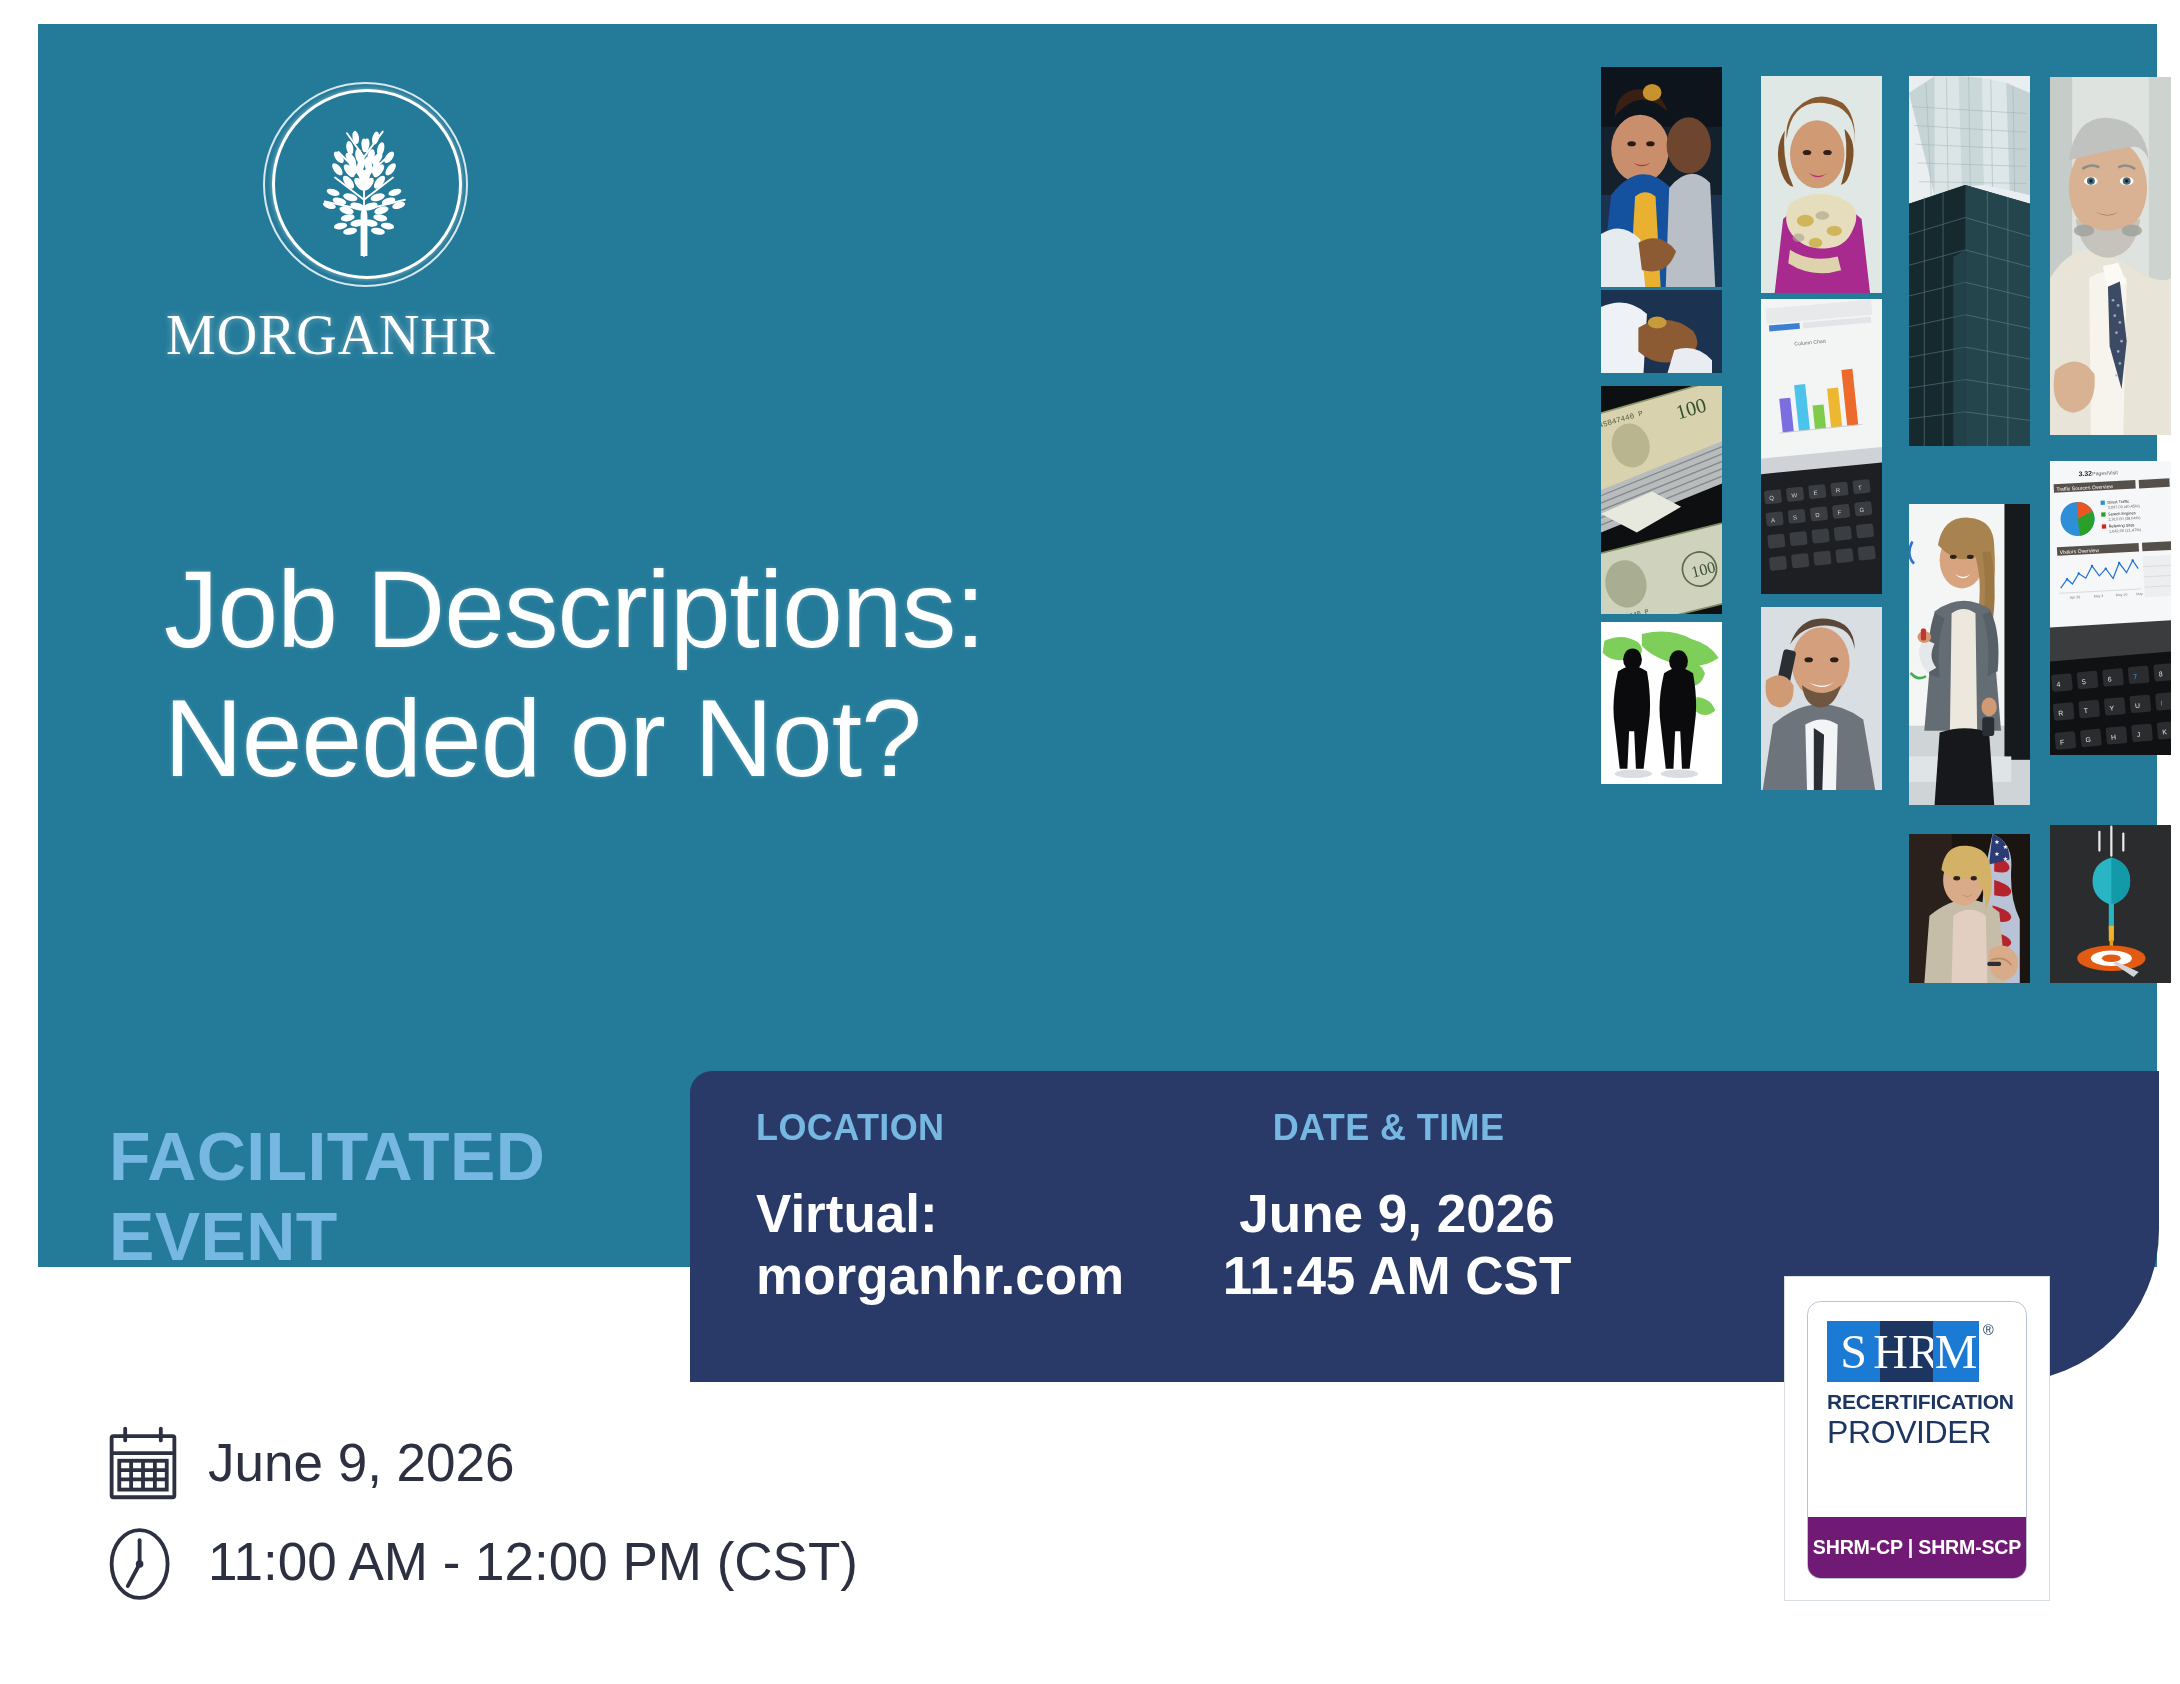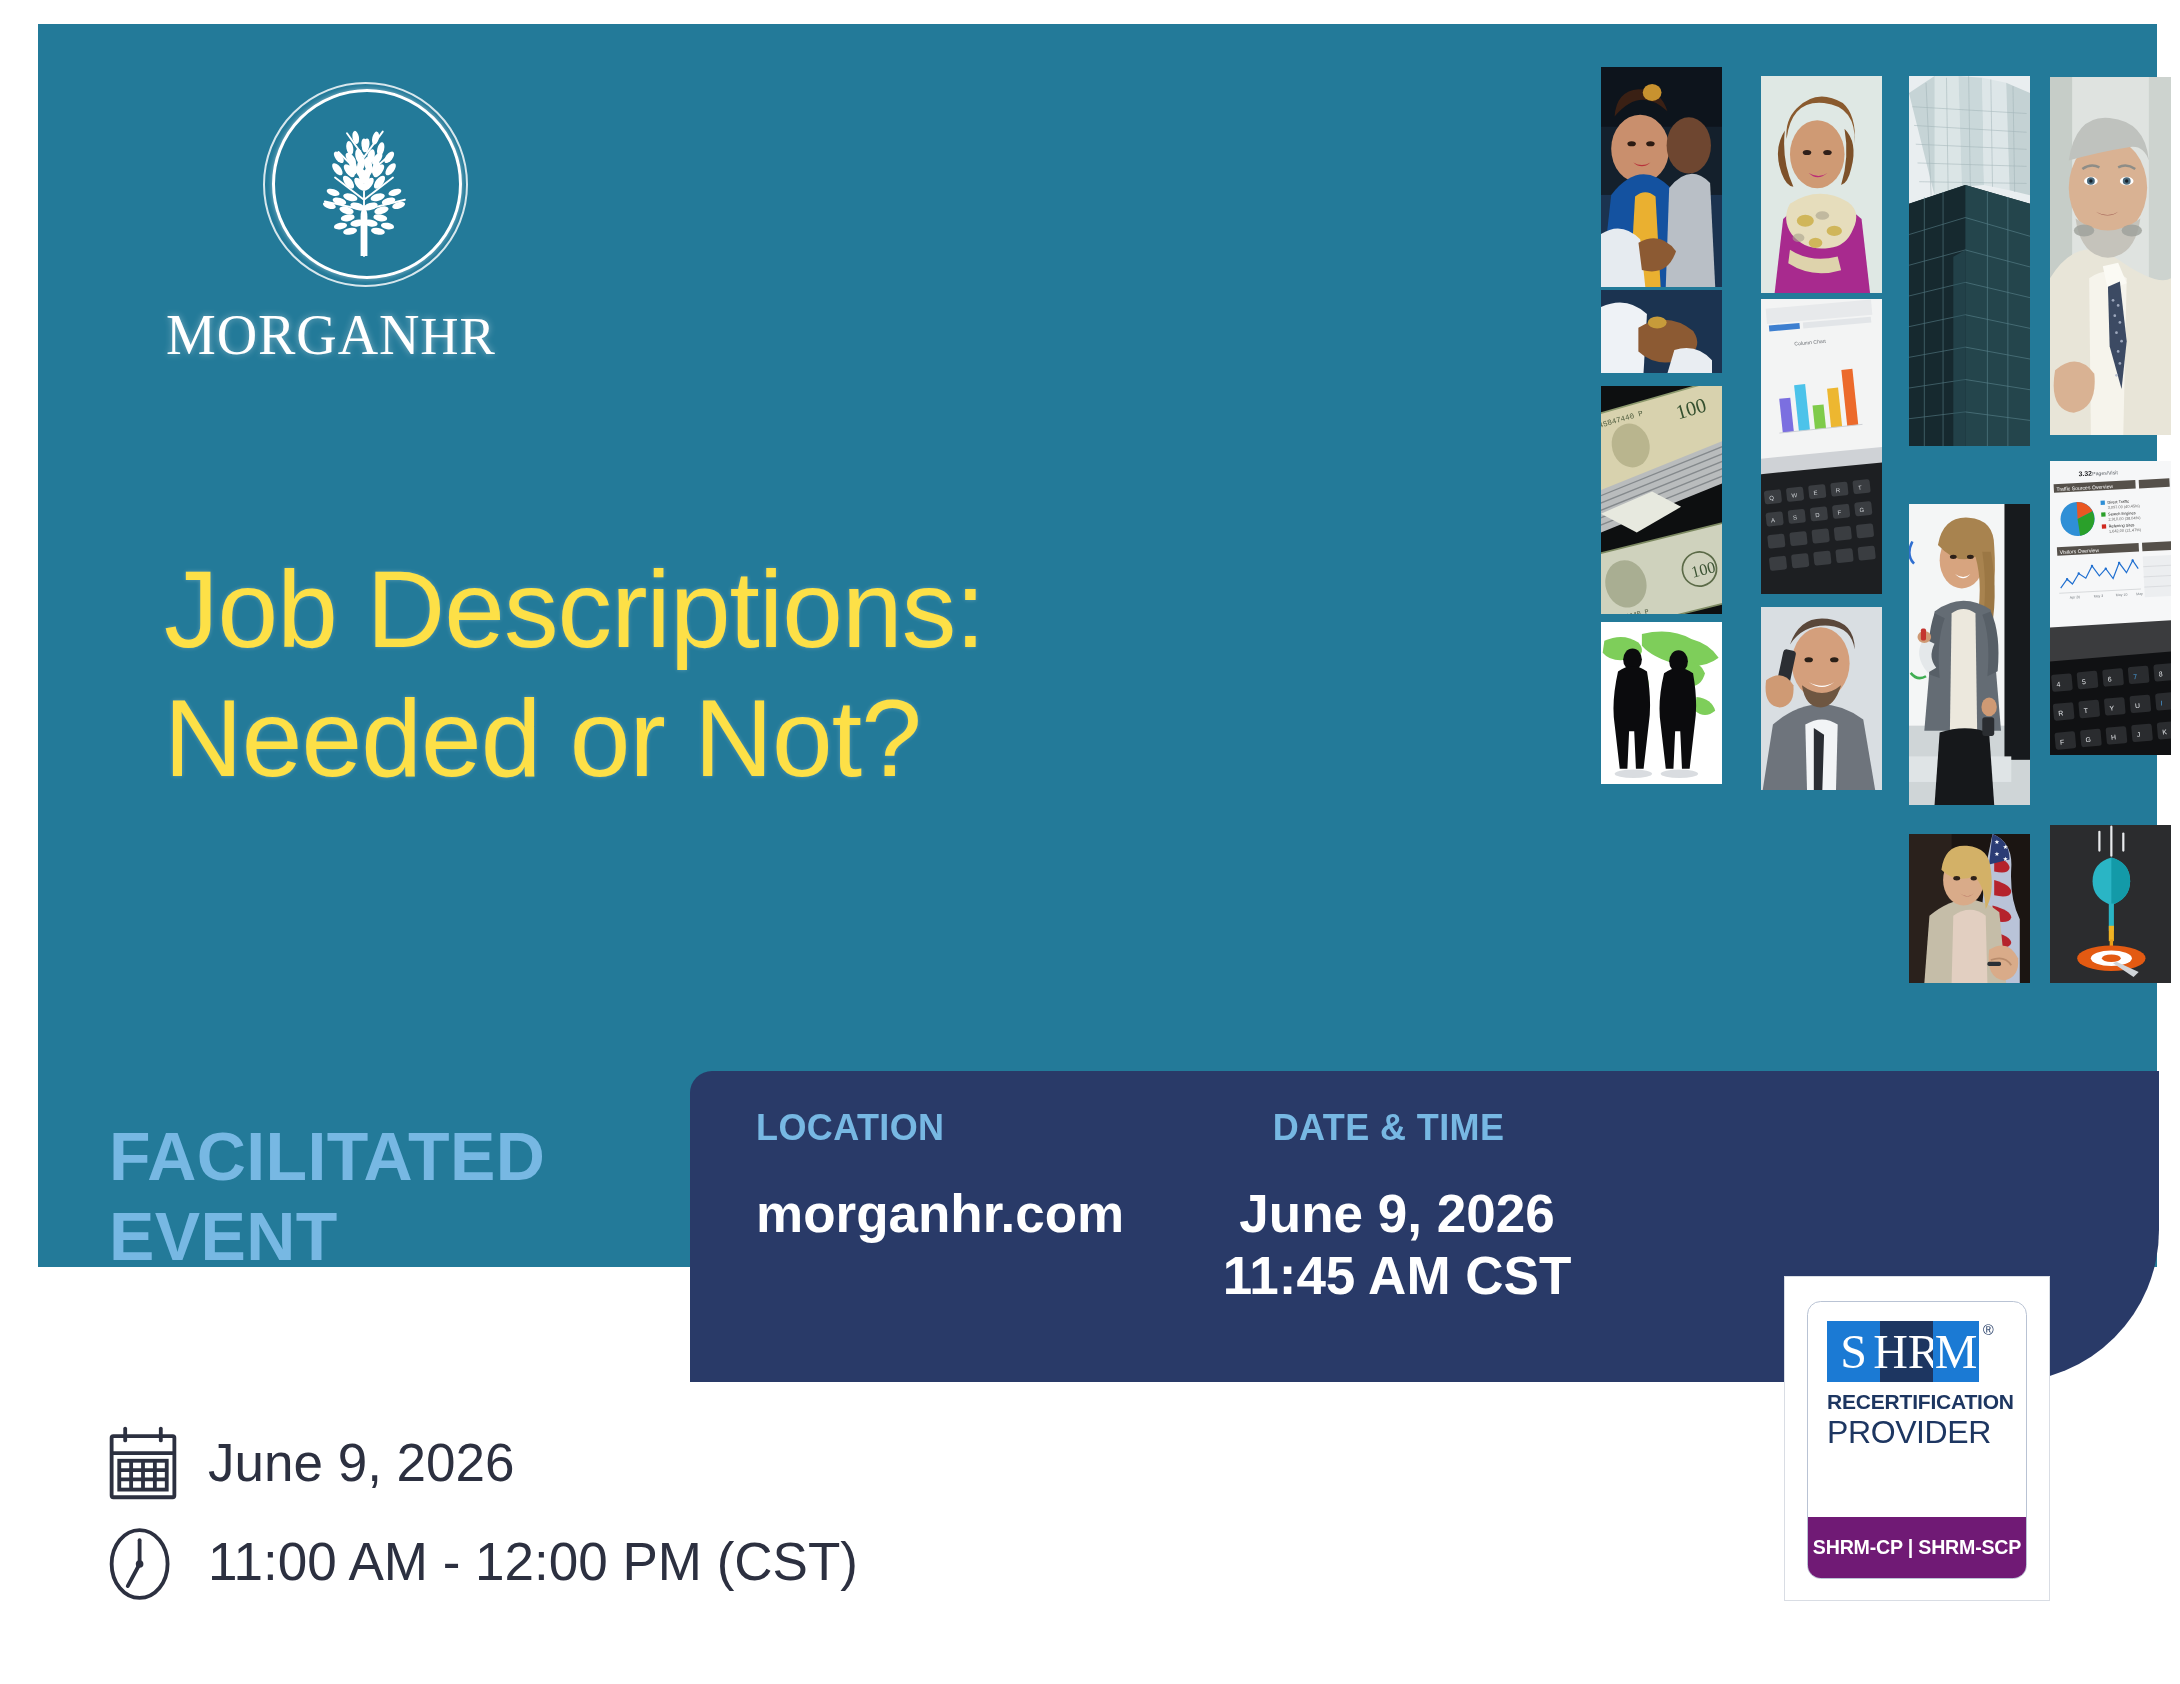--- a/index.html
+++ b/index.html
@@ -20,21 +20,21 @@
       box-shadow:0 0 5.1px rgba(255,255,255,.45);}
   #logo-tree{position:absolute;left:13.6px;top:13.6px;width:184px;height:184px;}
   #logo-word{position:absolute;left:0;top:228px;width:392px;
       font-family:"Liberation Serif","DejaVu Serif",serif;
       font-size:56px;letter-spacing:0.9px;color:#fff;white-space:nowrap;
       text-shadow:0 0 7.7px rgba(255,255,255,.42);}
   #logo-word .hr{font-size:53px;}
 
   
   #title{position:absolute;left:126px;top:521px;width:1261px;
-      font-size:109px;line-height:1.18;font-weight:400;color:#fde047;
+      font-size:109px;line-height:1.18;font-weight:400;color:#ffffff;
       letter-spacing:-0.9px;text-shadow:0 0 4.3px rgba(255,255,255,.25);}
   #title .ln{display:block;}
 
   
   #collage{position:absolute;left:1563px;top:43px;width:588px;height:1005px;}
   .pcol{position:absolute;top:0;width:121px;}
   #pcol1{left:0;}  #pcol2{left:160px;} #pcol3{left:308px;} #pcol4{left:449px;}
   .ph{position:absolute;left:0;width:121px;overflow:hidden;background:#cfd6da;}
   .ph-in{position:absolute;left:0;top:0;width:100%;height:100%;}
 
@@ -631,20 +631,21 @@
         </svg>
       </div>
     </div>
   </div>
 </div>
 
 <div id="navy">
   <div class="nv-col" id="nv-loc">
     <div class="nv-head">LOCATION</div>
     <div class="nv-body">
+      <span class="ln">Virtual:</span>
       <span class="ln">morganhr.com</span>
     </div>
   </div>
   <div class="nv-col" id="nv-dt">
     <div class="nv-head">DATE &amp; TIME</div>
     <div class="nv-body">
       <span class="ln">June 9, 2026</span>
       <span class="ln">11:45 AM  CST</span>
     </div>
   </div>

